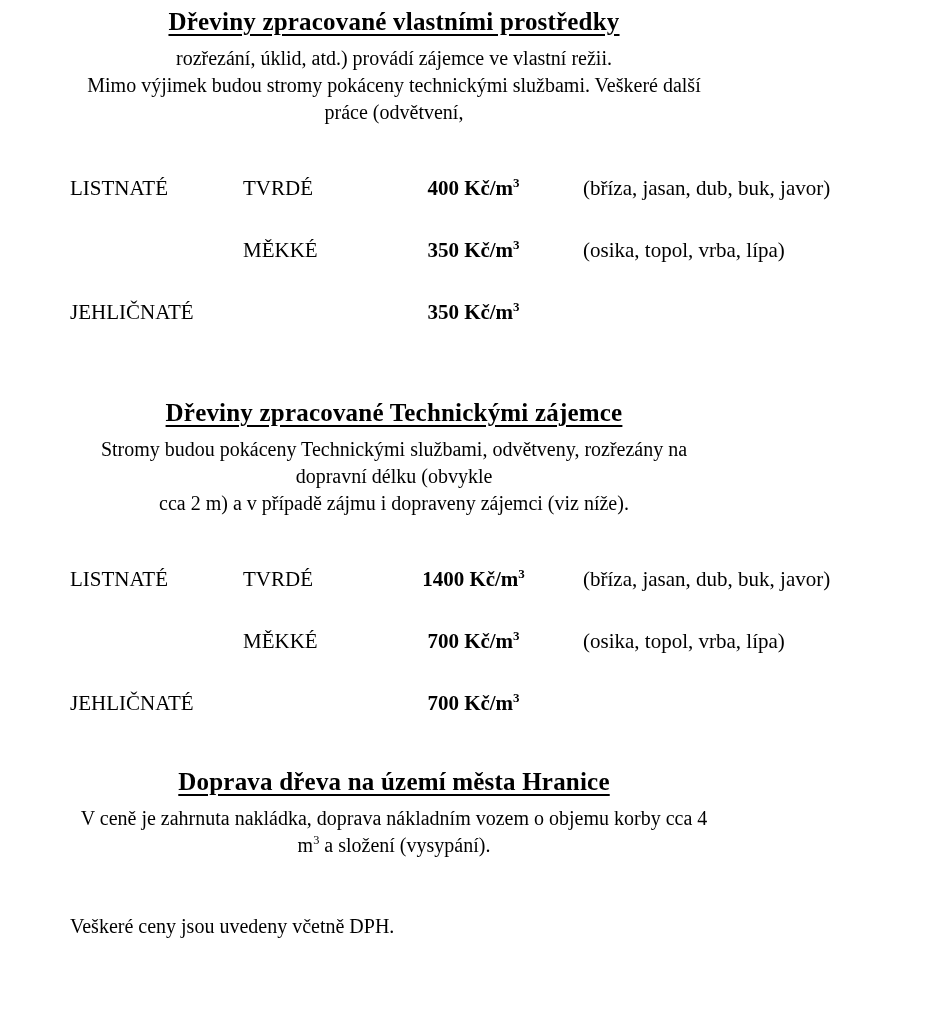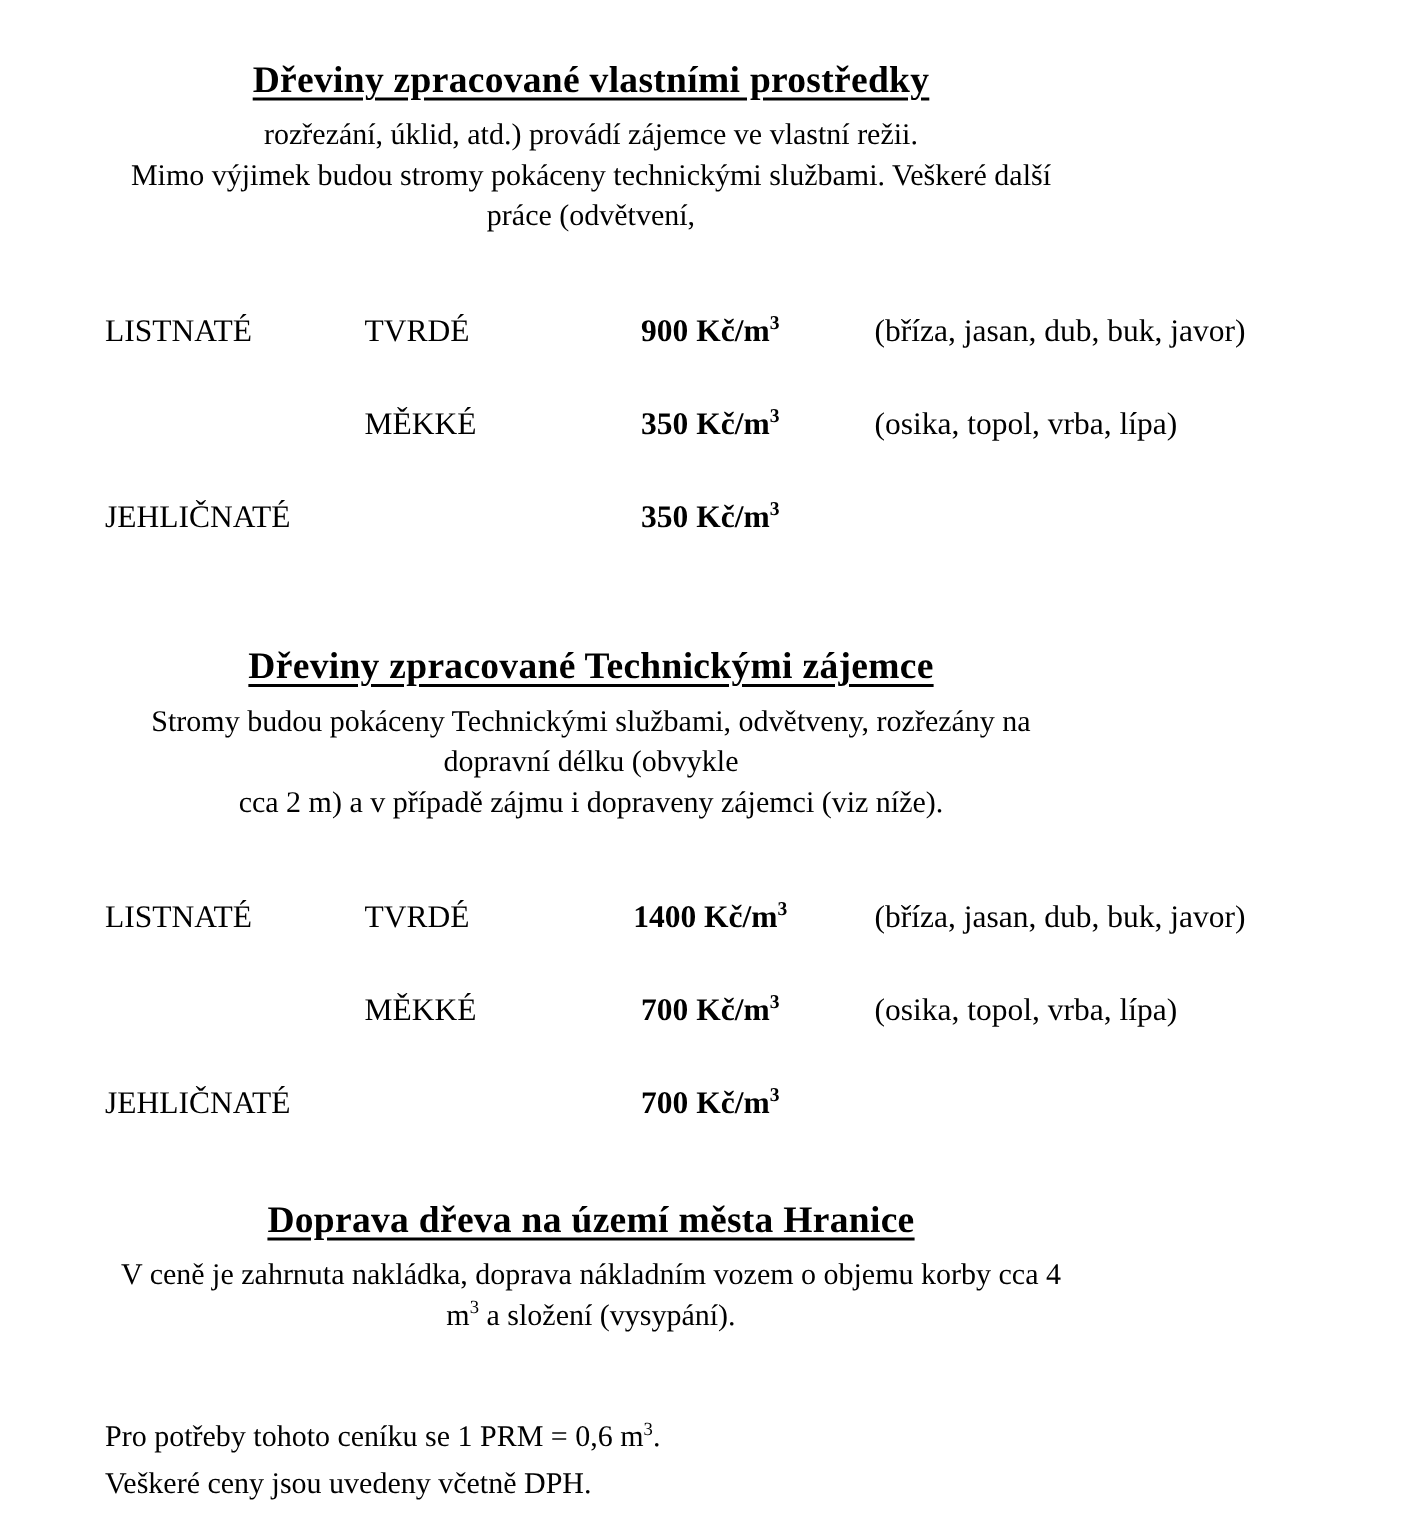--- a/index.html
+++ b/index.html
@@ -8,21 +8,21 @@
     background: #ffffff;
   }
   body {
     width: 944px;
     min-height: 1024px;
     color: #000000;
     font-family: "Liberation Serif", "DejaVu Serif", serif;
     -webkit-font-smoothing: antialiased;
   }
   .page {
-    padding: 40px 70px 0 70px;
+    padding: 8px 70px 0 70px;
     box-sizing: border-box;
     width: 788px;
   }
   .section-title {
     font-size: 25px;
     font-weight: bold;
     text-align: center;
     text-decoration: underline;
     text-decoration-thickness: 2px;
     text-underline-offset: 4px;
@@ -83,21 +83,21 @@
 
   <section>
     <h1 class="section-title">Dřeviny zpracované vlastními prostředky</h1>
     <div class="subtitle-line">rozřezání, úklid, atd.) provádí zájemce ve vlastní režii.</div>
     <div class="subtitle-line">Mimo výjimek budou stromy pokáceny technickými službami. Veškeré další práce (odvětvení,</div>
 
     <div class="ptable">
       <div class="trow">
         <div>LISTNATÉ</div>
         <div>TVRDÉ</div>
-        <div class="cell-price"><span>900 Kč/m</span><sup>3</sup></div>
+        <div class="cell-price"><span>400 Kč/m</span><sup>3</sup></div>
         <div class="cell-species">(bříza, jasan, dub, buk, javor)</div>
       </div>
       <div class="trow">
         <div></div>
         <div>MĚKKÉ</div>
         <div class="cell-price"><span>350 Kč/m</span><sup>3</sup></div>
         <div class="cell-species">(osika, topol, vrba, lípa)</div>
       </div>
       <div class="trow">
         <div>JEHLIČNATÉ</div>
@@ -134,17 +134,16 @@
       </div>
     </div>
   </section>
 
   <section class="section-transport">
     <h1 class="section-title">Doprava dřeva na území města Hranice</h1>
     <div class="subtitle-line"><span>V ceně je zahrnuta nakládka, doprava nákladním vozem o objemu korby cca 4 m</span><sup>3</sup><span> a složení (vysypání).</span></div>
   </section>
 
   <div class="footer-notes">
-    <div><span>Pro potřeby tohoto ceníku se 1 PRM = 0,6 m</span><sup>3</sup><span>.</span></div>
     <div>Veškeré ceny jsou uvedeny včetně DPH.</div>
   </div>
 
 </div>
 
 </body></html>

